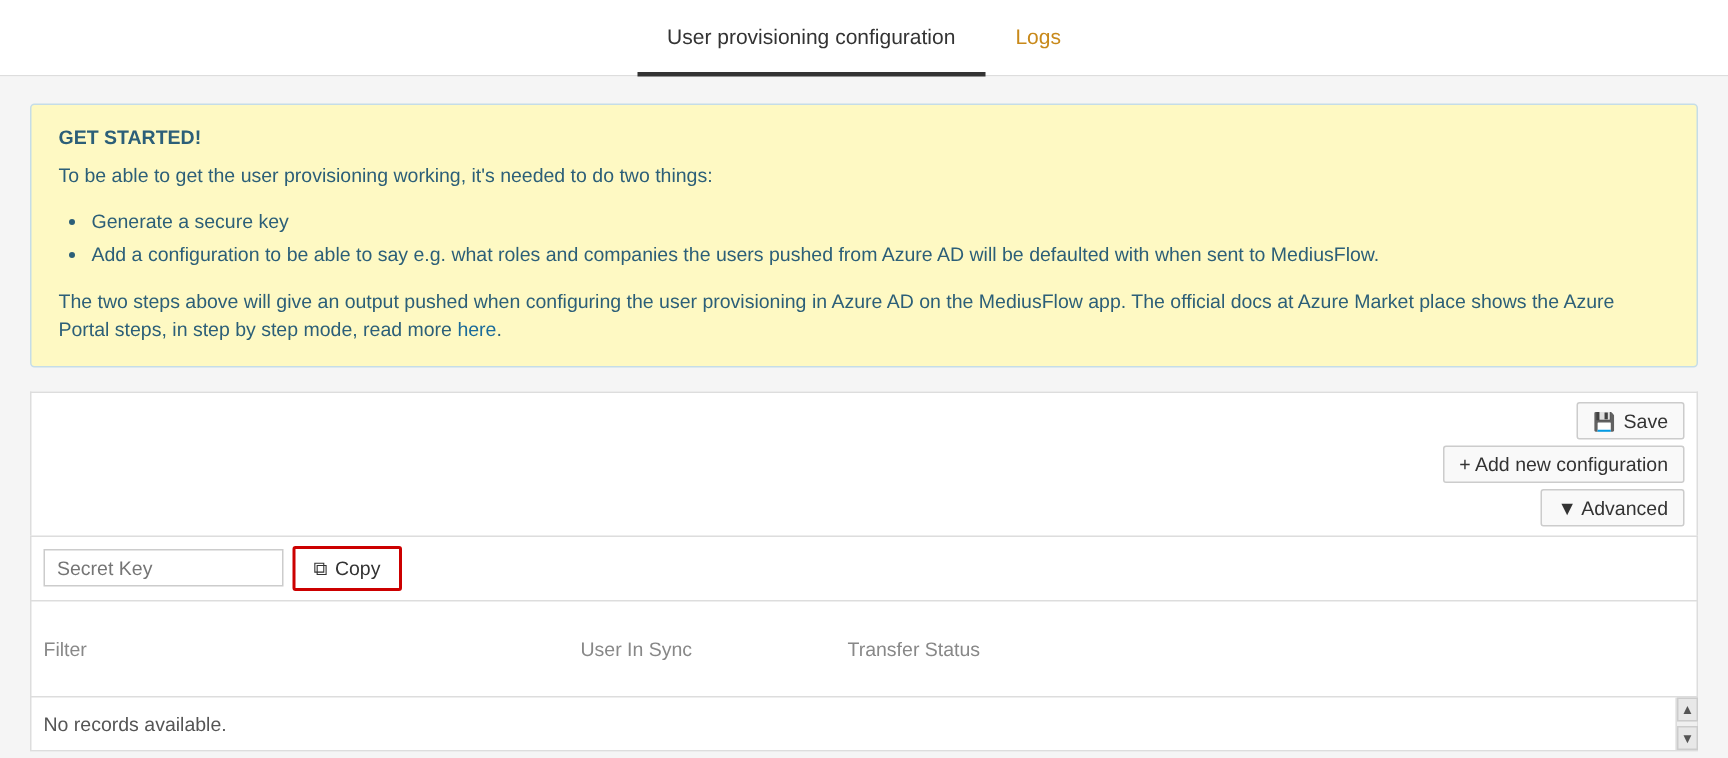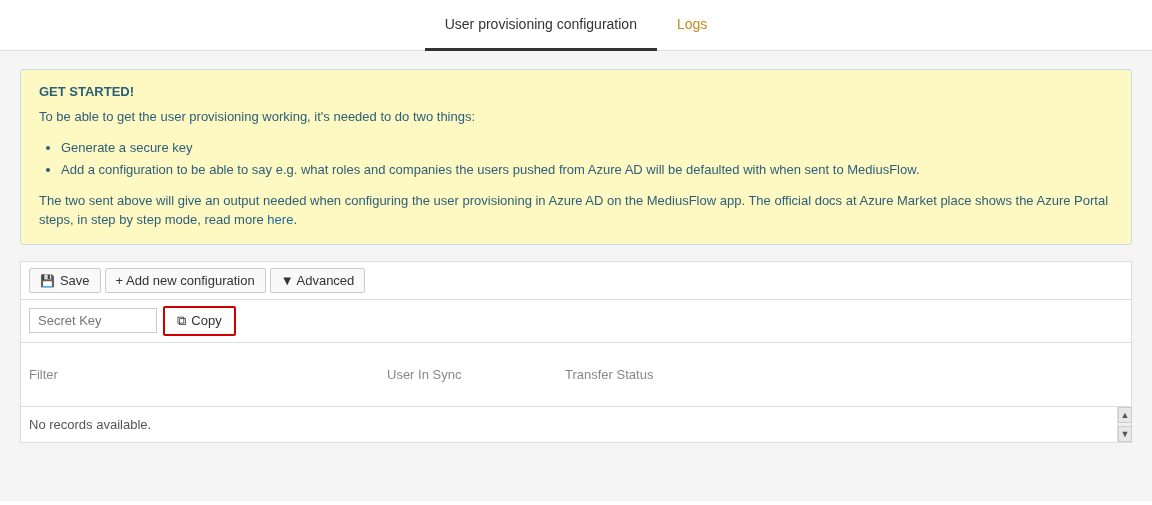--- a/index.html
+++ b/index.html
@@ -80,26 +80,27 @@
       line-height: 1.5;
     }
     .info-box-footer a, .info-box-list a {
       color: #1a6b9a;
       text-decoration: none;
     }
 
     
     .toolbar {
       display: flex;
-      align-items: center;
+      align-items: flex-end;
       background: #fff;
       border: 1px solid #ddd;
       border-bottom: none;
       padding: 6px 8px;
       gap: 4px;
+      flex-direction: column;
     }
     .toolbar-btn {
       display: flex;
       align-items: center;
       gap: 5px;
       padding: 4px 10px;
       border: 1px solid #ccc;
       background: #f9f9f9;
       cursor: pointer;
       font-size: 13px;
@@ -127,21 +128,21 @@
       cursor: pointer;
       font-size: 13px;
       color: #333;
       border-radius: 2px;
     }
     .secret-key-input {
       border: 1px solid #ccc;
       padding: 4px 8px;
       font-size: 13px;
       color: #aaa;
-      width: 128px;
+      width: 160px;
       background: #fff;
       outline: none;
     }
     .copy-btn {
       display: flex;
       align-items: center;
       gap: 5px;
       padding: 5px 12px;
       border: 2px solid #cc0000;
       background: #fff;
@@ -219,21 +220,21 @@
 <div class="main-content">
 
   <div class="info-box">
     <div class="info-box-title">GET STARTED!</div>
     <div class="info-box-intro">To be able to get the user provisioning working, it's needed to do two things:</div>
     <ul class="info-box-list">
       <li>Generate a secure key</li>
       <li>Add a configuration to be able to say e.g. what roles and companies the users pushed from Azure AD will be defaulted with when sent to MediusFlow.</li>
     </ul>
     <div class="info-box-footer">
-      <span>The two sent above will give an output needed when configuring the user provisioning in Azure AD on the MediusFlow app. The official docs at Azure Market place shows the Azure Portal steps, in step by step mode, read more </span><a href="#">here</a><span>.</span>
+      <span>The two steps above will give an output pushed when configuring the user provisioning in Azure AD on the MediusFlow app. The official docs at Azure Market place shows the Azure Portal steps, in step by step mode, read more </span><a href="#">here</a><span>.</span>
     </div>
   </div>
 
   <div class="toolbar">
     <button class="toolbar-btn">
       <span class="icon-save"></span>
       <span>Save</span>
     </button>
     <button class="toolbar-btn">
       <span>+ Add new configuration</span>

